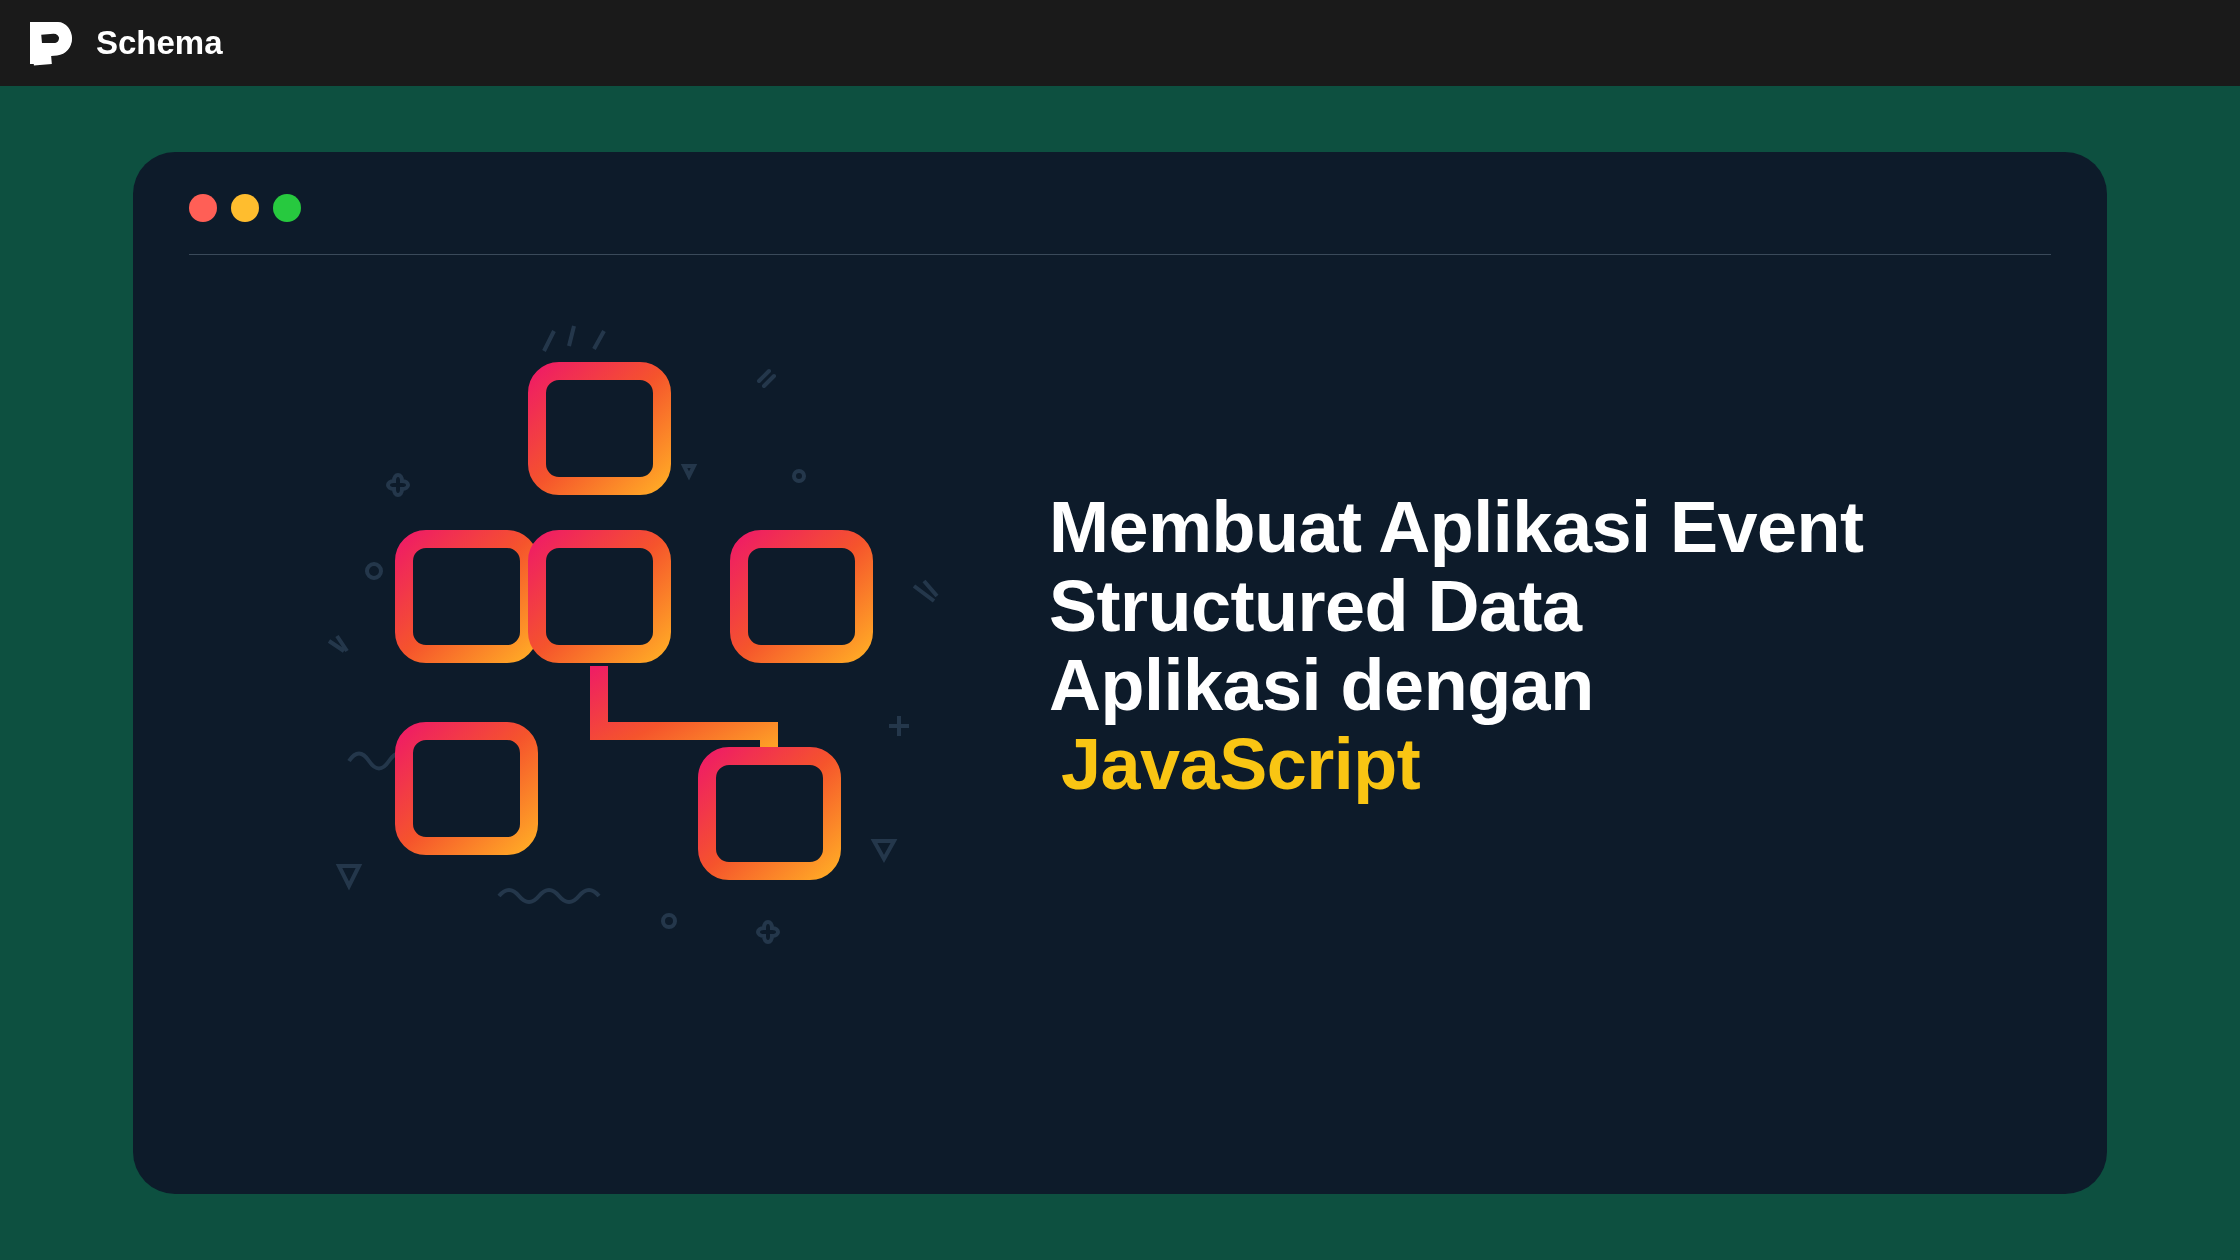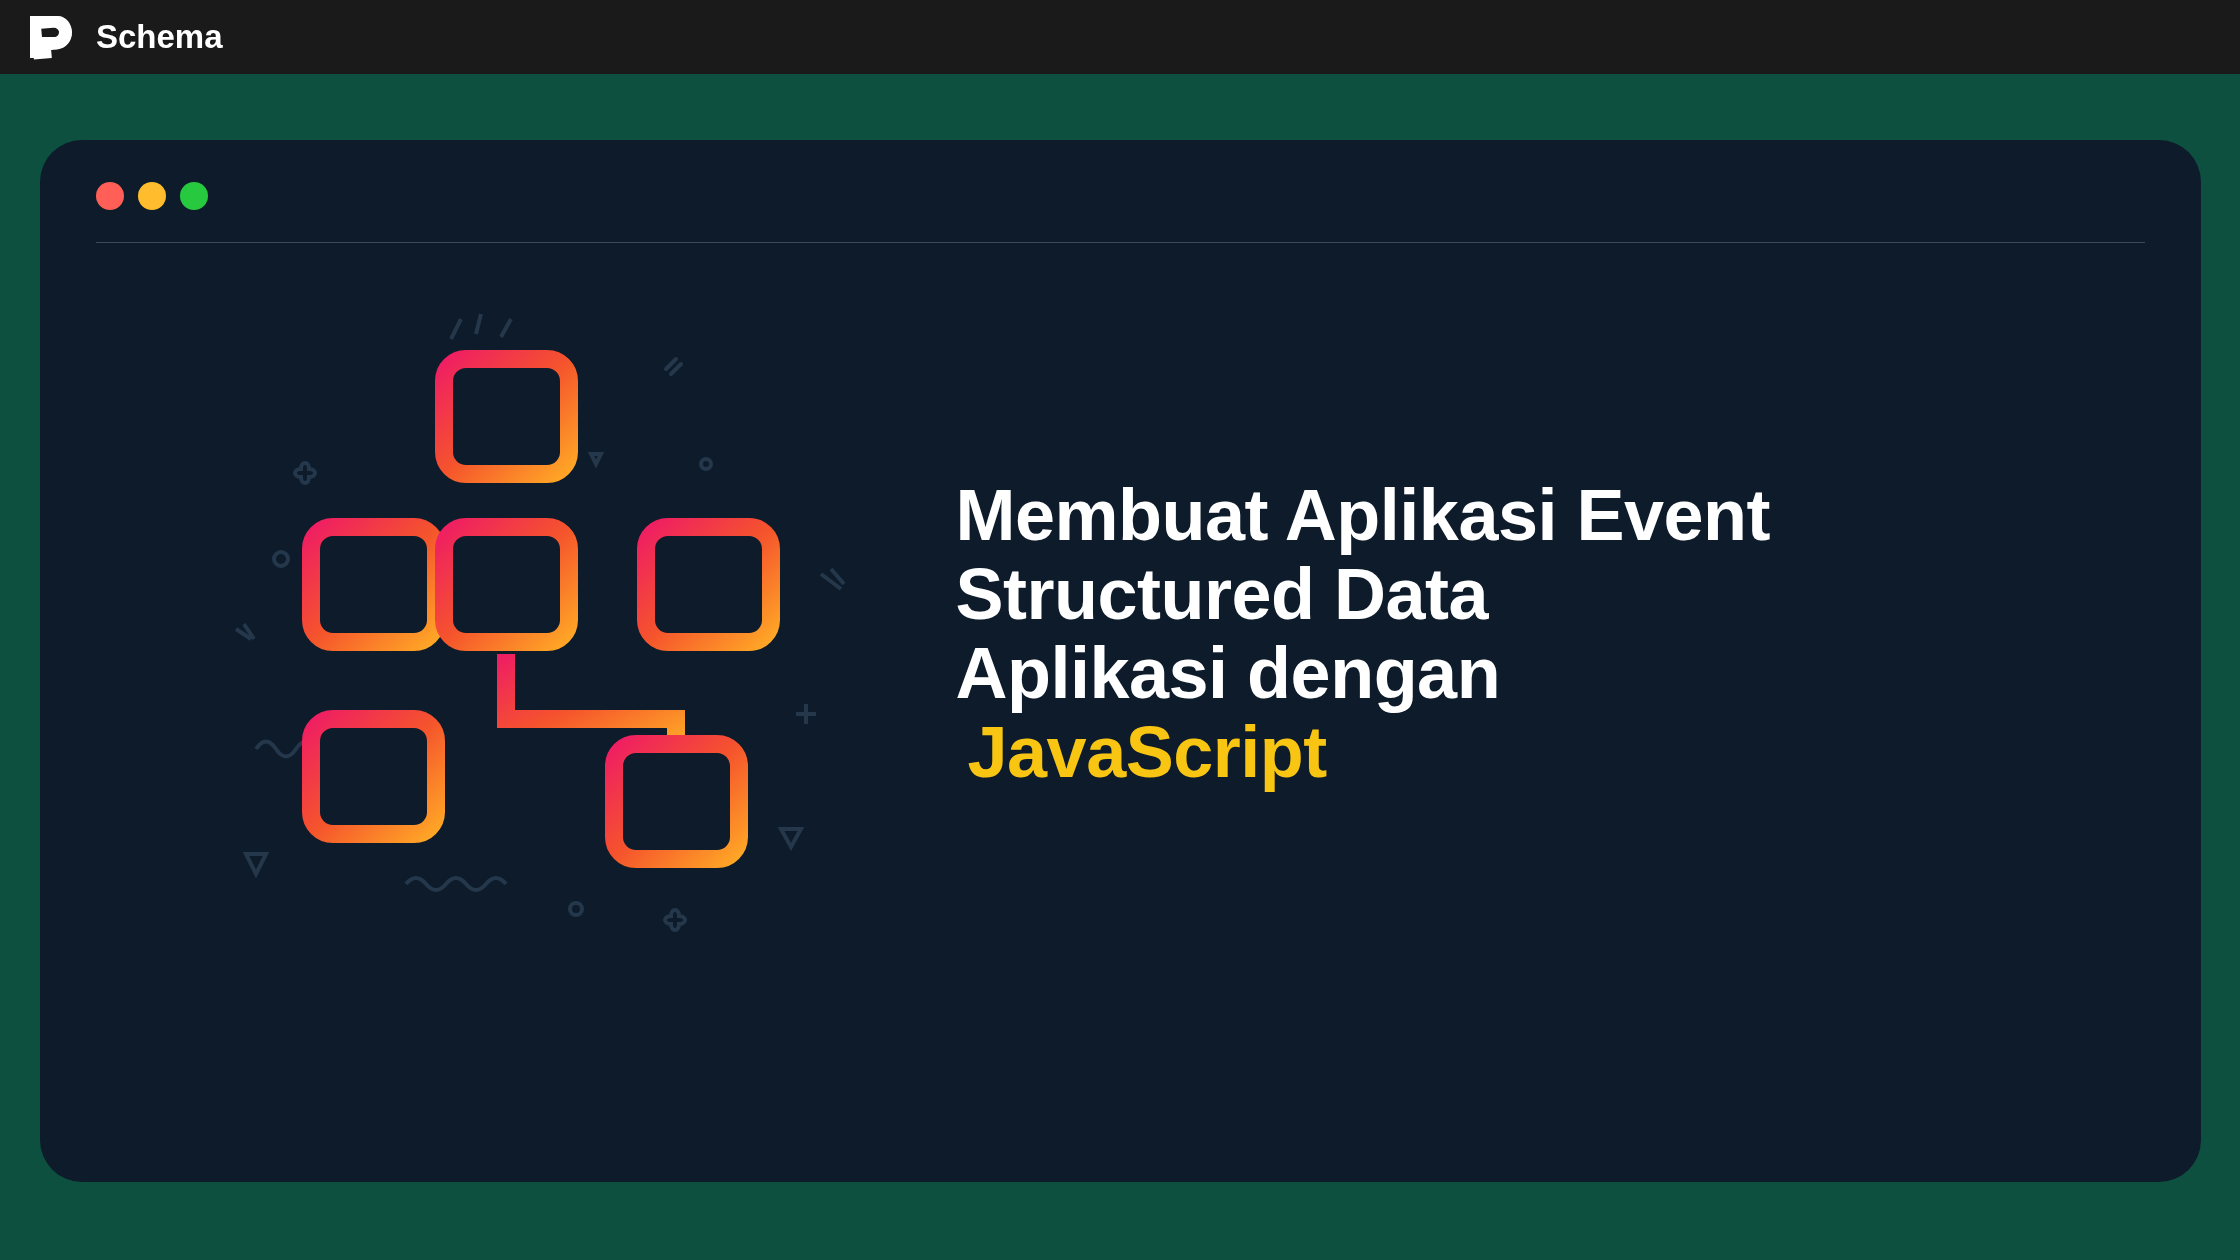--- a/index.html
+++ b/index.html
@@ -9,21 +9,21 @@
     }
     body {
       width: 2240px;
       height: 1260px;
       background: #0d5040;
       font-family: 'Arial Black', 'Helvetica', sans-serif;
       overflow: hidden;
     }
     .header {
       width: 100%;
-      height: 74px;
+      height: 86px;
       background: #1a1a1a;
       display: flex;
       align-items: center;
       padding-left: 24px;
     }
     .logo-icon {
       width: 54px;
       height: 54px;
       margin-right: 18px;
     }
@@ -33,21 +33,21 @@
       font-weight: 900;
     }
     .main-content {
       width: 100%;
       height: calc(100% - 86px);
       display: flex;
       align-items: center;
       justify-content: center;
     }
     .window-card {
-      width: 2161px;
+      width: 1974px;
       height: 1042px;
       background: #0d1b2a;
       border-radius: 42px;
       padding: 42px 56px;
     }
     .traffic-lights {
       display: flex;
       gap: 14px;
       margin-bottom: 32px;
     }

